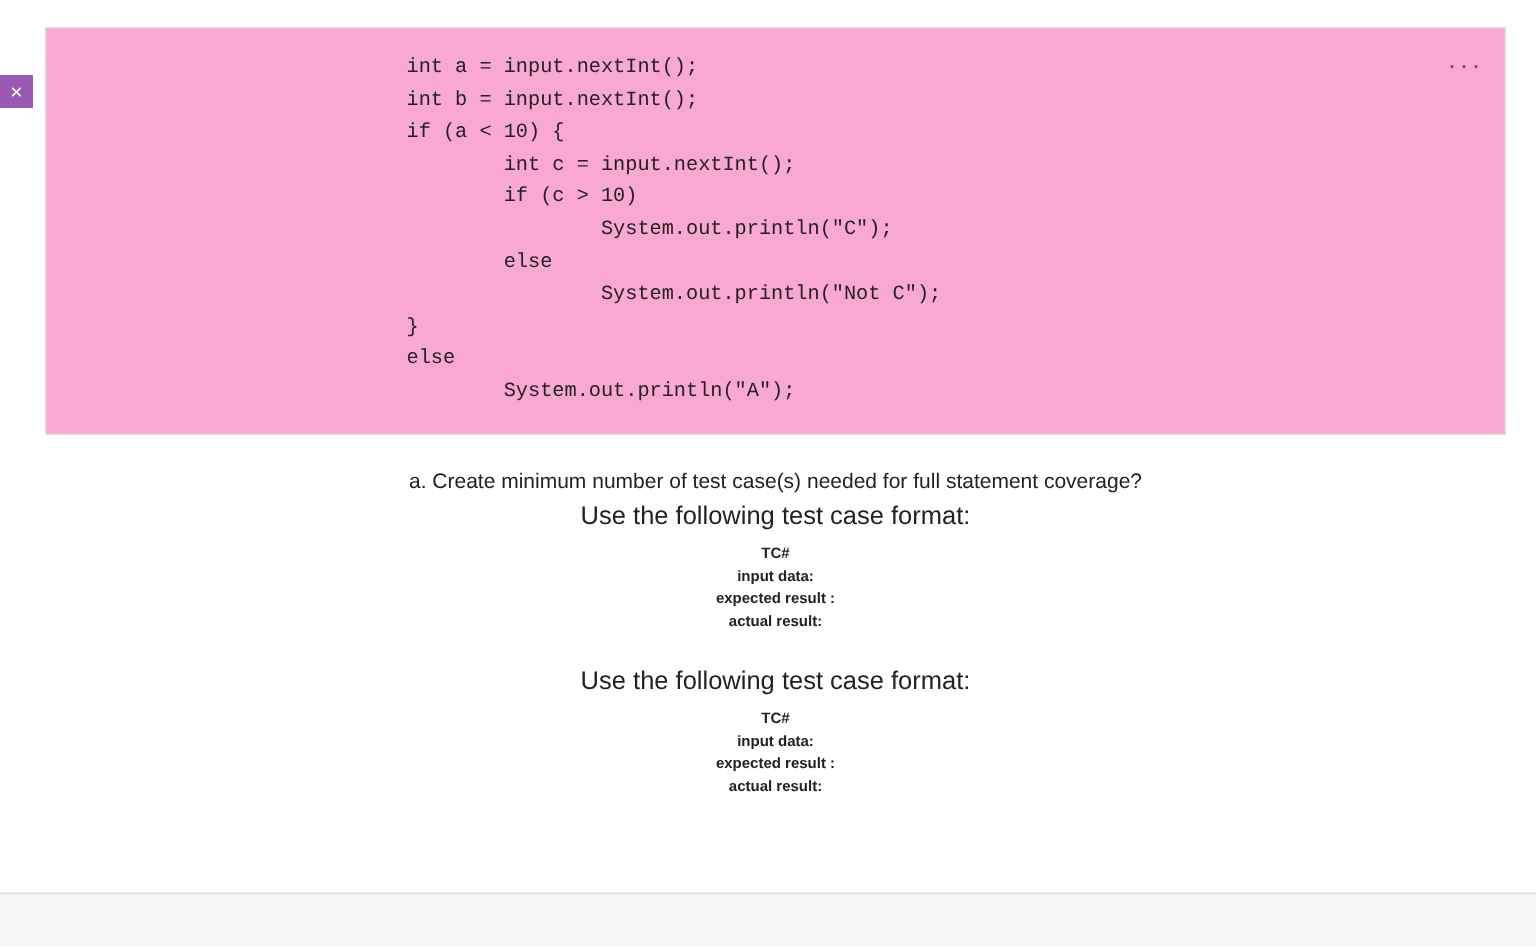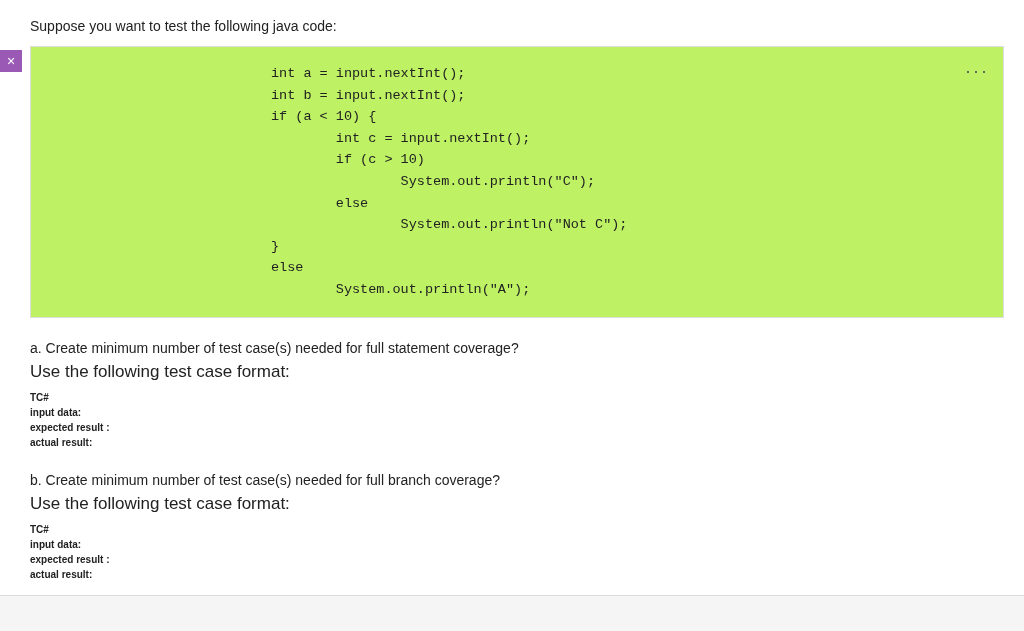--- a/index.html
+++ b/index.html
@@ -38,21 +38,21 @@
       width: 100%;
     }
 
     .intro-text {
       font-size: 14px;
       color: #222;
       margin-bottom: 12px;
     }
 
     .code-block-wrapper {
-      background: #bef264;
+      background: #f9a8d4;
       border: 1px solid #ddd;
       padding: 16px 20px 16px 0;
       margin-bottom: 22px;
       position: relative;
       display: flex;
       align-items: flex-start;
     }
 
     .code-left-space {
       width: 240px;
@@ -94,20 +94,21 @@
     .field-label {
       font-size: 10px;
       font-weight: bold;
       color: #222;
       margin-bottom: 4px;
       display: block;
     }
 
     .section-block {
       margin-bottom: 24px;
+      text-align: center;
     }
 
     .fields-block {
       margin-bottom: 6px;
     }
 
     .bottom-bar {
       position: absolute;
       bottom: 0;
       left: 0;
@@ -119,21 +120,20 @@
   </style>
 </head>
 <body>
 
 <div class="close-btn">
   <span>×</span>
 </div>
 
 <div class="main-content">
 
-  <p class="intro-text">Suppose you want to test the following java code:</p>
 
   <div class="code-block-wrapper">
     <div class="code-left-space"></div>
     <pre class="code-area">int a = input.nextInt();
 int b = input.nextInt();
 if (a &lt; 10) {
         int c = input.nextInt();
         if (c &gt; 10)
                 System.out.println("C");
         else
@@ -149,21 +149,20 @@
     <p class="section-format">Use the following test case format:</p>
     <div class="fields-block">
       <span class="field-label">TC#</span>
       <span class="field-label">input data:</span>
       <span class="field-label">expected result :</span>
       <span class="field-label">actual result:</span>
     </div>
   </div>
 
   <div class="section-block">
-    <p class="section-question">b. Create minimum number of test case(s) needed for full branch coverage?</p>
     <p class="section-format">Use the following test case format:</p>
     <div class="fields-block">
       <span class="field-label">TC#</span>
       <span class="field-label">input data:</span>
       <span class="field-label">expected result :</span>
       <span class="field-label">actual result:</span>
     </div>
   </div>
 
 </div>

